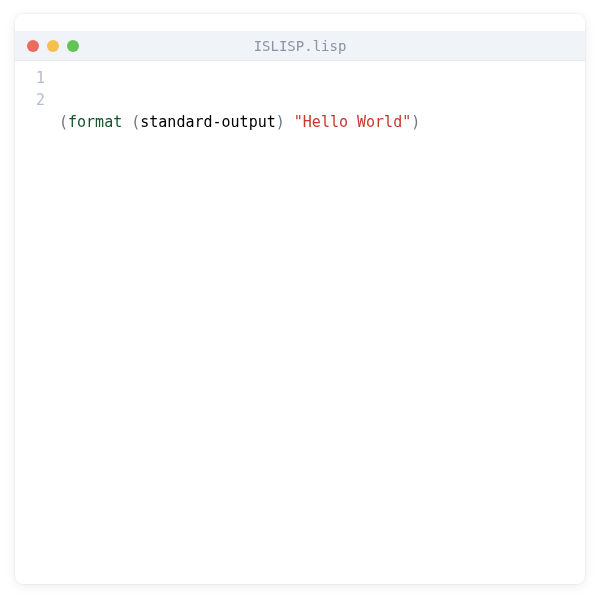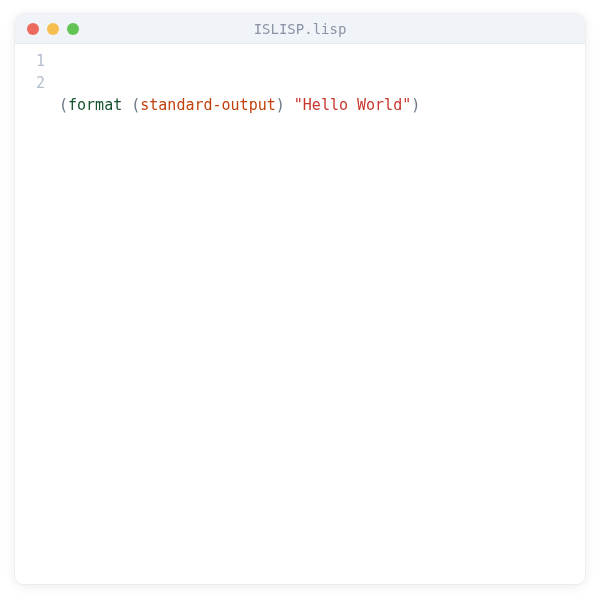--- a/index.html
+++ b/index.html
@@ -28,20 +28,21 @@
       flex-direction: column;
     }
     .titlebar {
       height: 30px;
       background: #f0f3f7;
       border-bottom: 1px solid #e6e9ee;
       display: flex;
       align-items: center;
       position: relative;
       padding: 0 12px;
+      margin-top: 17px;
     }
     .traffic-lights {
       display: flex;
       gap: 8px;
       align-items: center;
     }
     .dot {
       width: 12px;
       height: 12px;
       border-radius: 50%;
@@ -76,21 +77,21 @@
     .code {
       flex: 1;
       font-family: ui-monospace, "SF Mono", Menlo, Monaco, Consolas, monospace;
       white-space: pre;
     }
     .line {
       height: 22px;
     }
     .tok-paren { color: #6b7785; }
     .tok-keyword { color: #14532d; font-weight: 500; }
-    .tok-func { color: #c2410c; }
+    .tok-func { color: #000000; }
     .tok-string { color: #c8362e; }
   </style>
 </head>
 <body>
 
 <div class="window">
   <div class="titlebar">
     <div class="traffic-lights">
       <div class="dot dot-red"></div>
       <div class="dot dot-yellow"></div>

